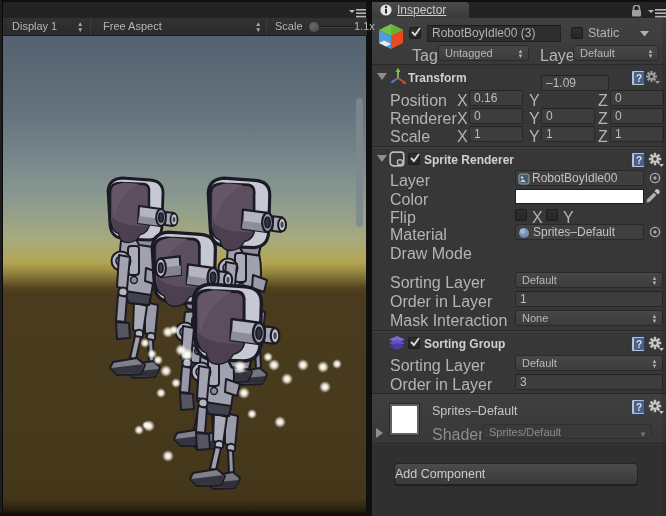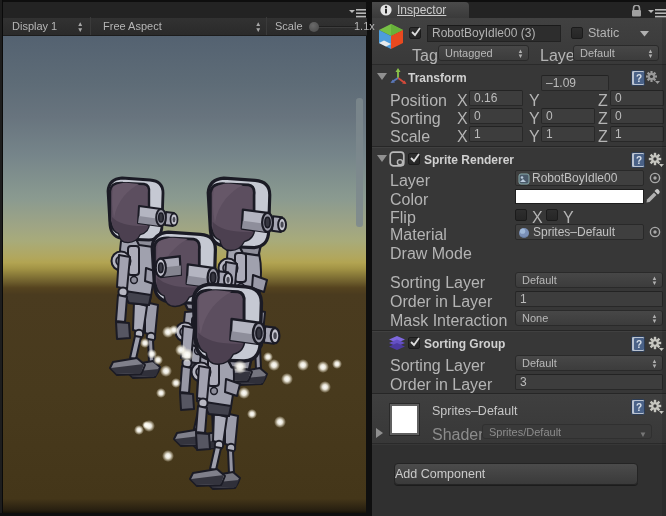--- a/index.html
+++ b/index.html
@@ -225,21 +225,21 @@
  <circle cx="6.5" cy="6.5" r="1.6" fill="#373737"></circle>
  <path d="M10,11 L15,11 L12.5,14 Z" fill="#9a9a9a"></path>
 </svg>
 <span class="lbl" style="left:18px;top:92px">Position</span>
 <span class="lbl" style="left:85px;top:92px">X</span>
       <span class="fld" style="left:97px;top:90px;width:54px">0.16</span>
 <span class="lbl" style="left:157px;top:92px">Y</span>
       <span class="fld" style="left:169px;top:75px;width:68px">–1.09</span>
 <span class="lbl" style="left:226px;top:92px">Z</span>
       <span class="fld" style="left:238px;top:90px;width:54px">0</span>
-<span class="lbl" style="left:18px;top:110px">Sorting</span>
+<span class="lbl" style="left:18px;top:110px">Renderer</span>
 <span class="lbl" style="left:85px;top:110px">X</span>
       <span class="fld" style="left:97px;top:108px;width:54px">0</span>
 <span class="lbl" style="left:157px;top:110px">Y</span>
       <span class="fld" style="left:169px;top:108px;width:54px">0</span>
 <span class="lbl" style="left:226px;top:110px">Z</span>
       <span class="fld" style="left:238px;top:108px;width:54px">0</span>
 <span class="lbl" style="left:18px;top:128px">Scale</span>
 <span class="lbl" style="left:85px;top:128px">X</span>
       <span class="fld" style="left:97px;top:126px;width:54px">1</span>
 <span class="lbl" style="left:157px;top:128px">Y</span>

